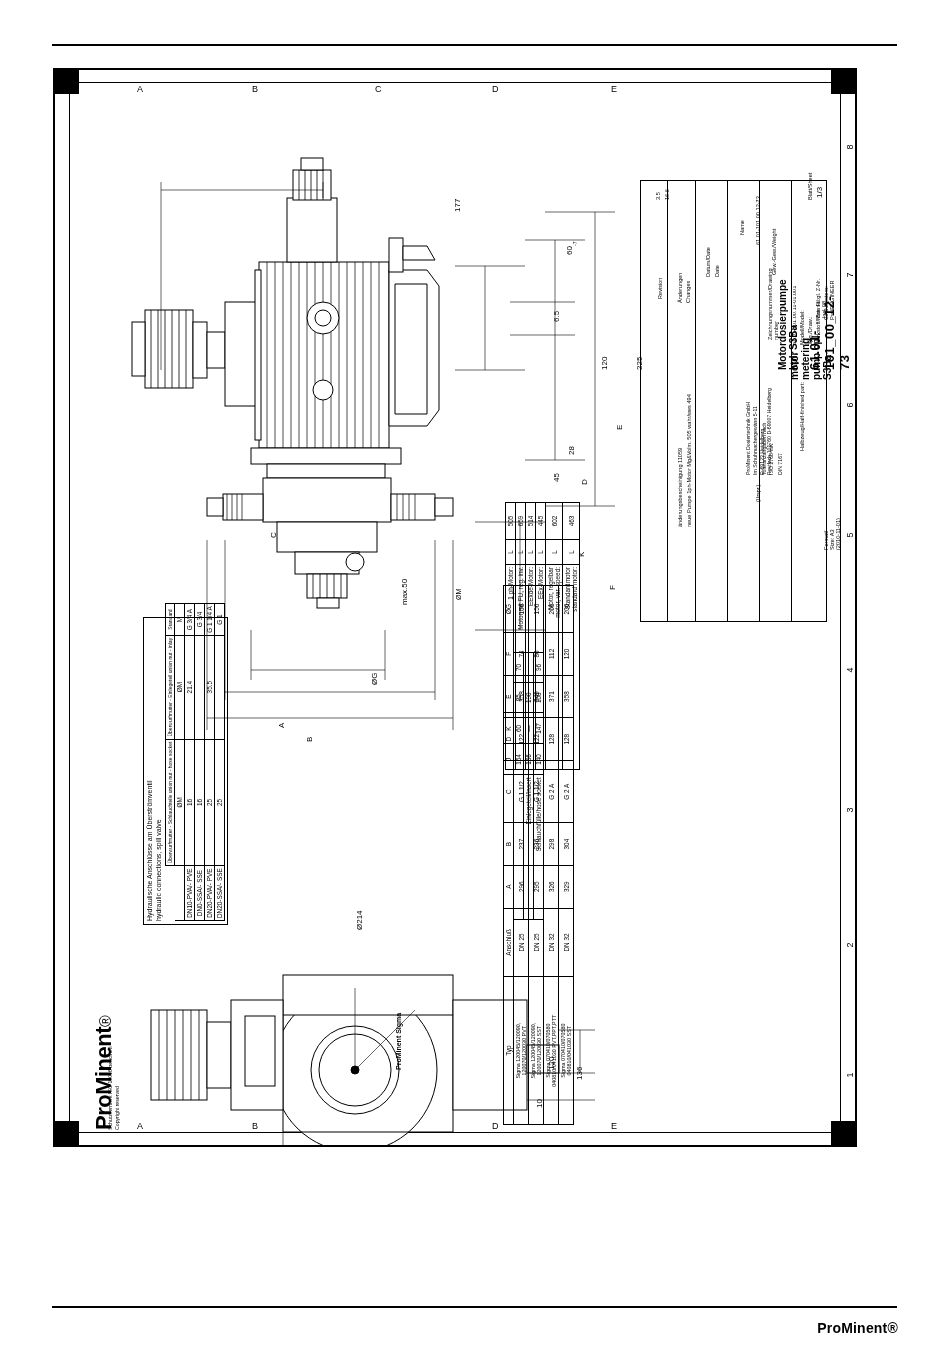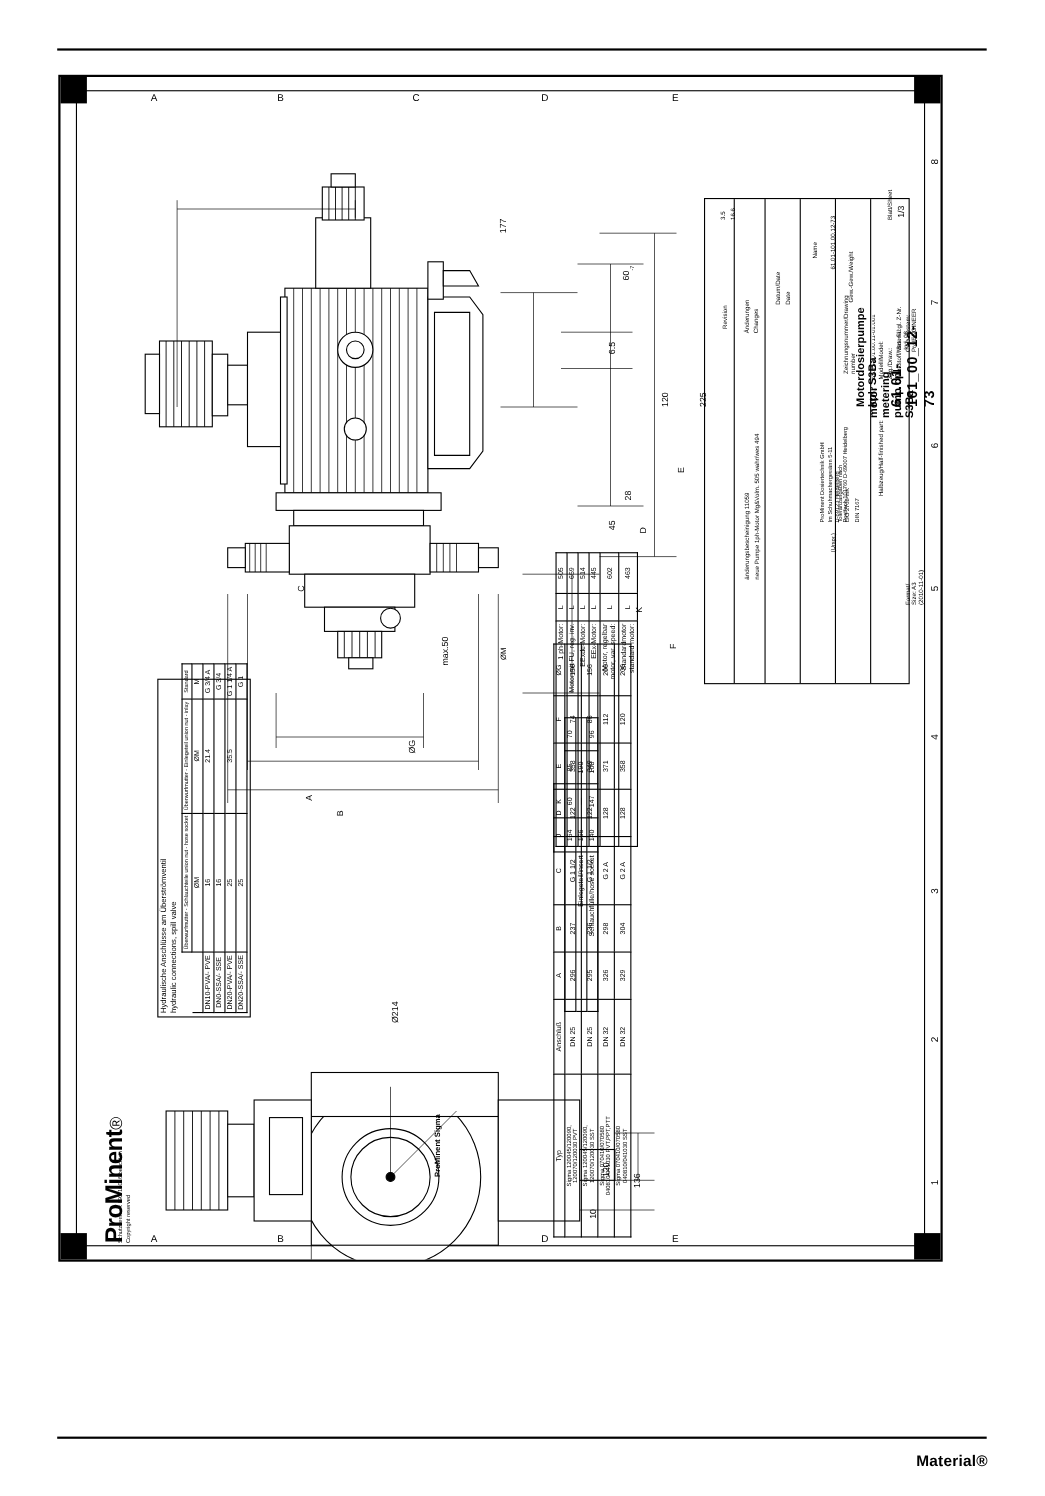--- a/index.html
+++ b/index.html
@@ -49,21 +49,21 @@
 
   .logo{position:absolute;left:60px;bottom:28px;font-size:22px;font-weight:bold;letter-spacing:-.5px;}
 </style>
 </head>
 <body>
 
 <div class="page">
 
   <div class="rule hrule-top"></div>
   <div class="rule hrule-bot"></div>
-  <div class="footer-brand">Material®</div>
+  <div class="footer-brand">ProMinent®</div>
 
   <div class="sheet">
     <div class="corner c-tl"></div>
     <div class="corner c-tr"></div>
     <div class="corner c-bl"></div>
     <div class="corner c-br"></div>
 
     <div class="sheet-inner"></div>
 
     <div class="zone zone-top" style="left:82px;">A</div>

